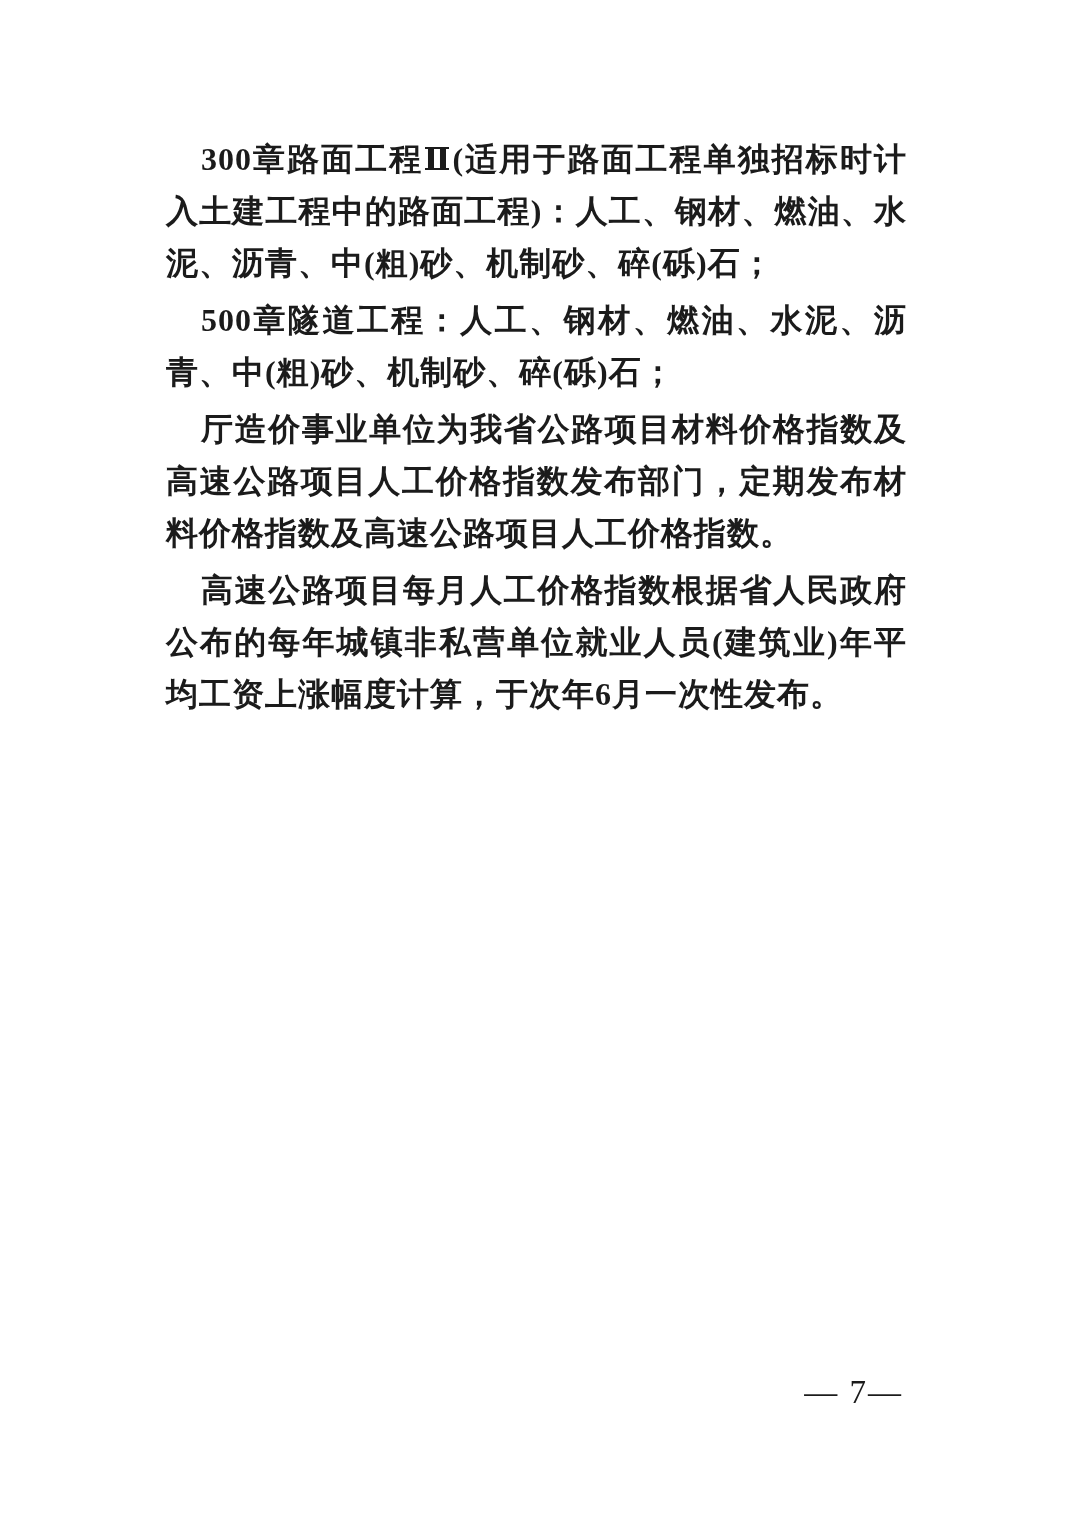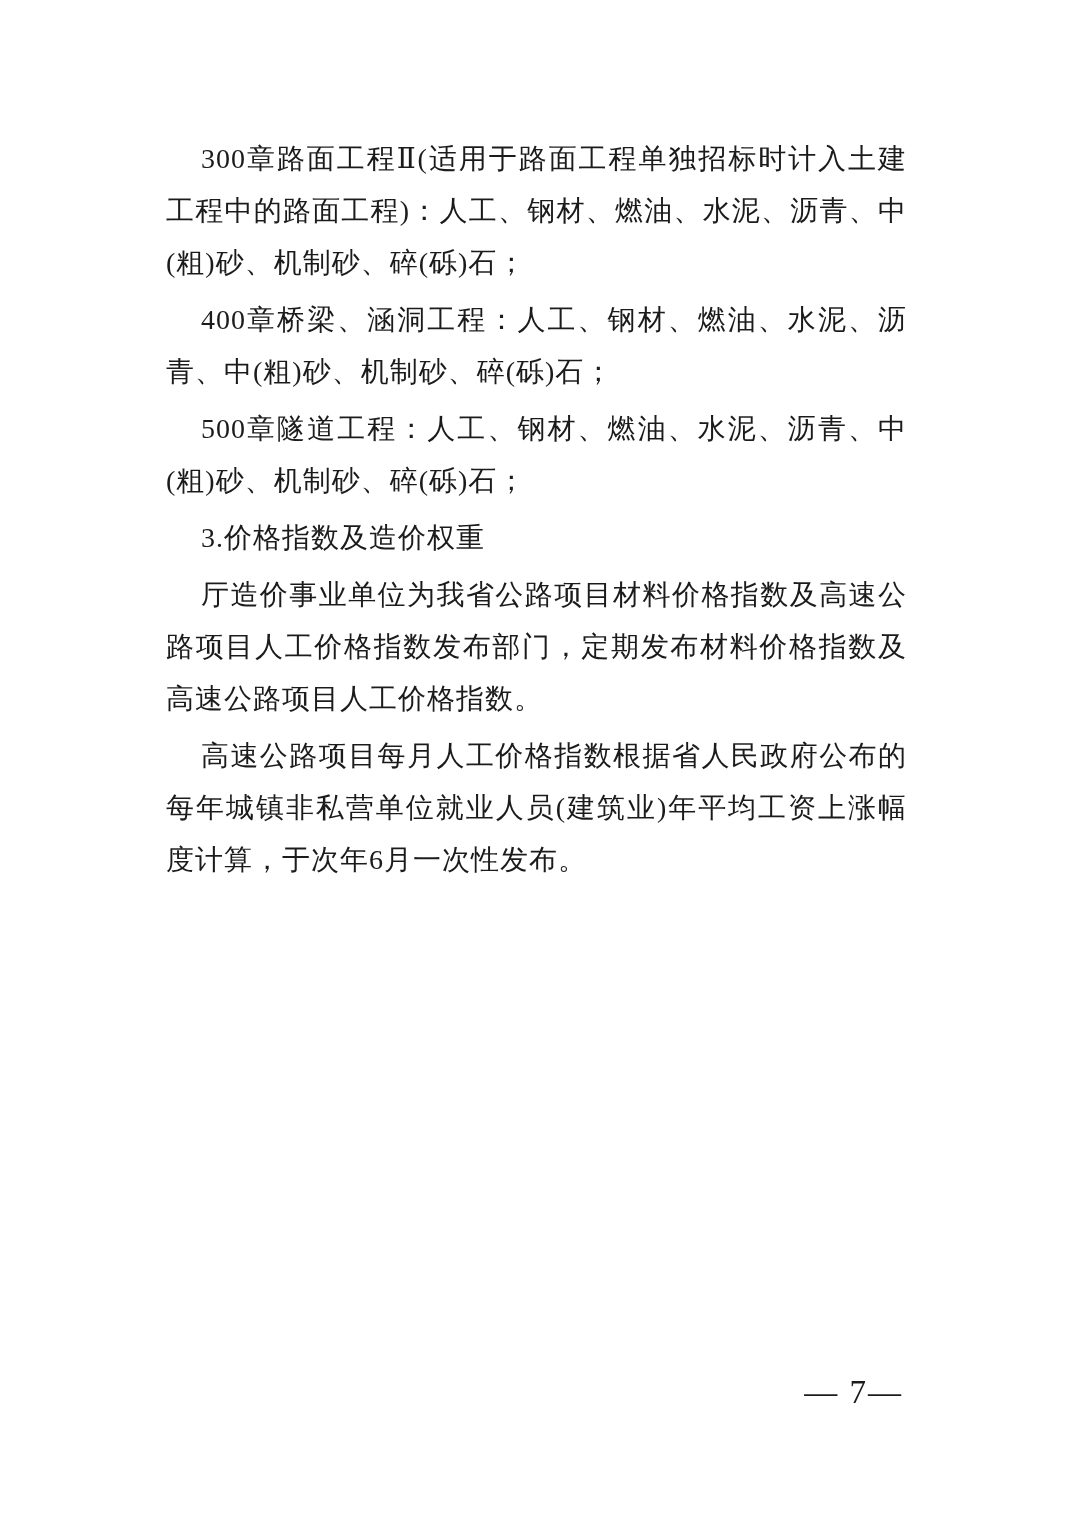--- a/index.html
+++ b/index.html
@@ -22,47 +22,46 @@
     background: #ffffff;
   }
   .content {
     position: absolute;
     left: 166px;
     top: 133px;
     width: 741px;
   }
   .para {
     margin: 0 0 5px 0;
-    font-size: 28px;
+    font-size: 32px;
     line-height: 52px;
     letter-spacing: 1px;
     color: #1b1b1b;
     text-align: justify;
     text-justify: inter-ideograph;
     text-indent: 35px;
     word-break: break-all;
+    font-weight: bold;
   }
   .footer {
     position: absolute;
     top: 1372px;
     right: 172px;
     font-size: 33px;
     line-height: 40px;
     color: #1b1b1b;
     letter-spacing: 2px;
   }
 </style>
 </head>
 <body>
 
 <div class="page">
   <div class="content">
     <p class="para">300章路面工程Ⅱ(适用于路面工程单独招标时计入土建工程中的路面工程)：人工、钢材、燃油、水泥、沥青、中(粗)砂、机制砂、碎(砾)石；</p>
-    <p class="para">400章桥梁、涵洞工程：人工、钢材、燃油、水泥、沥青、中(粗)砂、机制砂、碎(砾)石；</p>
     <p class="para">500章隧道工程：人工、钢材、燃油、水泥、沥青、中(粗)砂、机制砂、碎(砾)石；</p>
-    <p class="para">3.价格指数及造价权重</p>
     <p class="para">厅造价事业单位为我省公路项目材料价格指数及高速公路项目人工价格指数发布部门，定期发布材料价格指数及高速公路项目人工价格指数。</p>
     <p class="para">高速公路项目每月人工价格指数根据省人民政府公布的每年城镇非私营单位就业人员(建筑业)年平均工资上涨幅度计算，于次年6月一次性发布。</p>
   </div>
   <div class="footer">
     <span>— 7—</span>
   </div>
 </div>
 
 </body></html>

